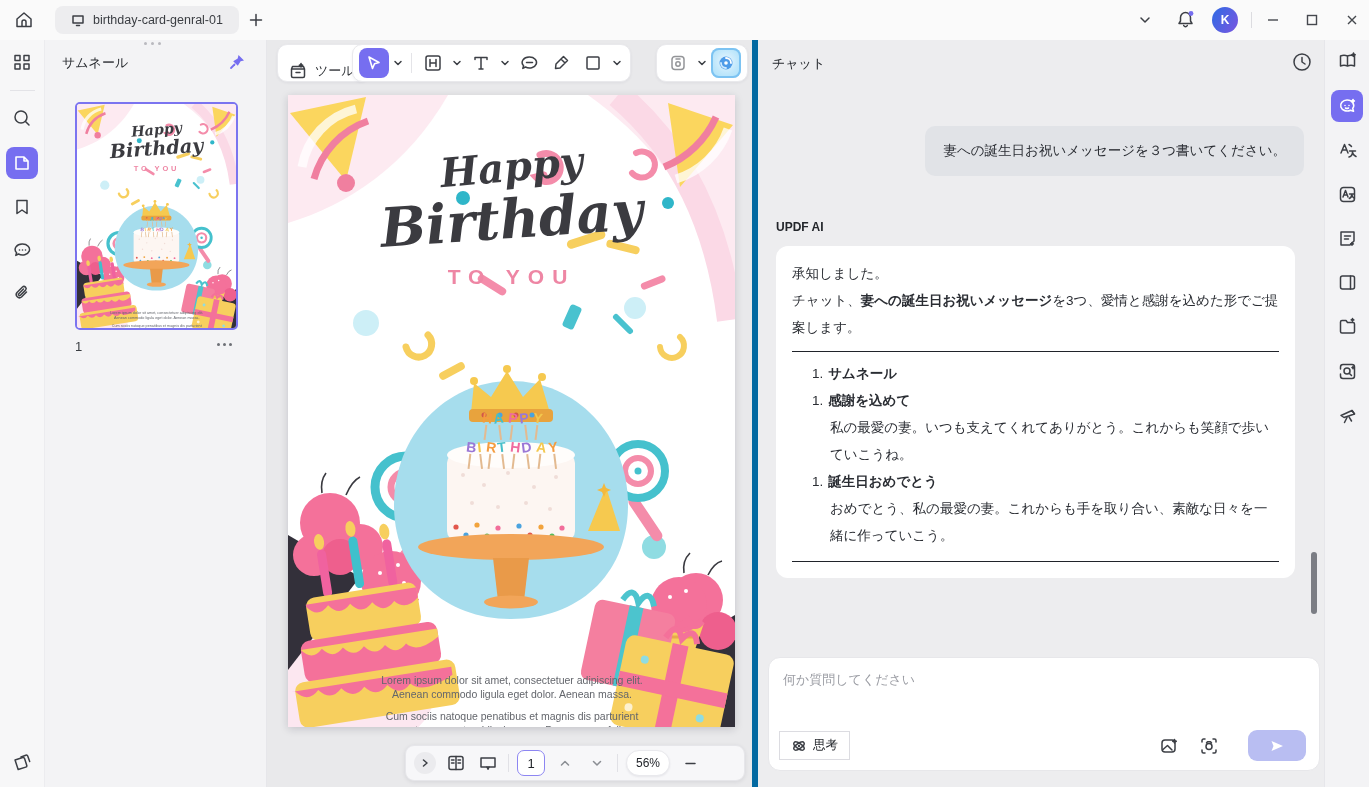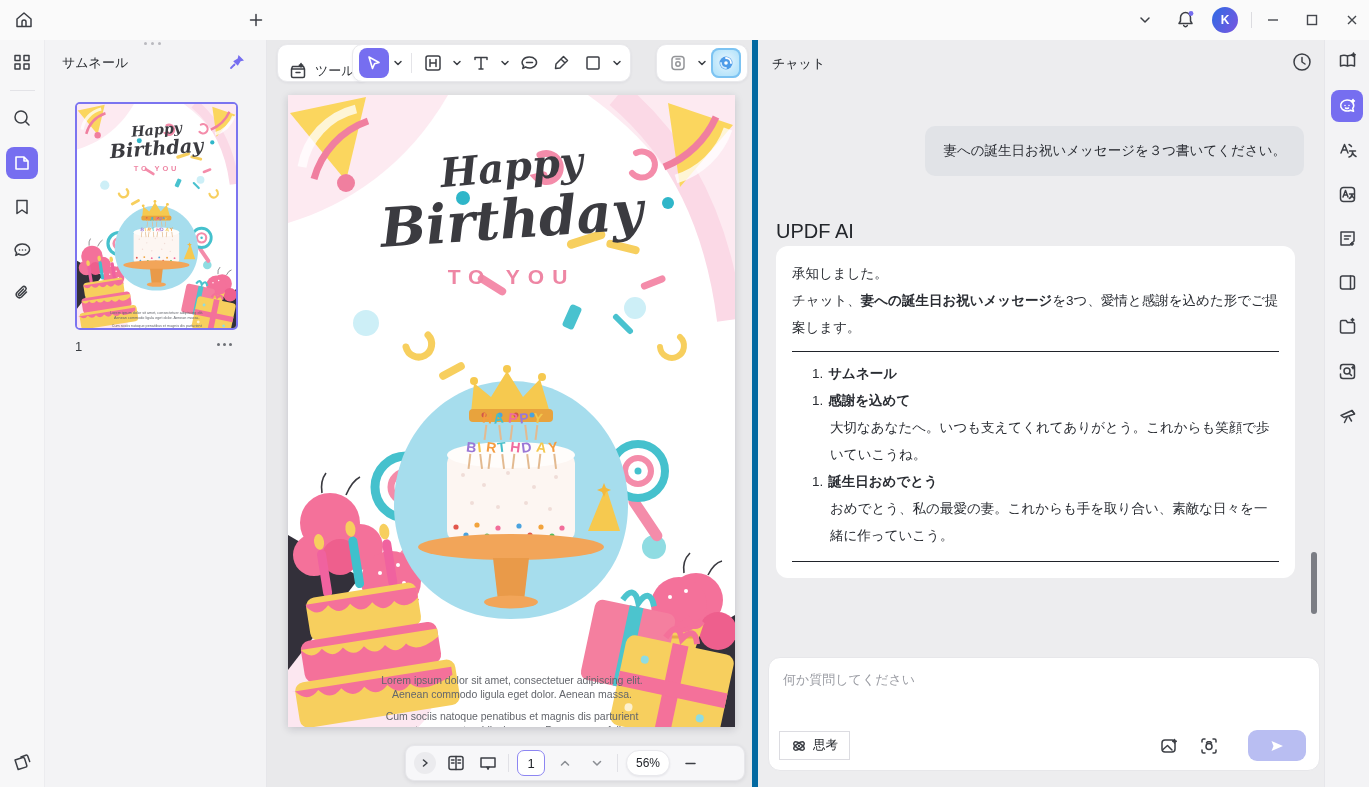--- a/index.html
+++ b/index.html
@@ -85,21 +85,21 @@
   #bb-zoom { min-width:44px; height:26px; background:#fff; border:1px solid #e9e9ed; border-radius:13px;
     box-shadow:0 1px 2px rgba(40,40,60,.08); display:flex; align-items:center; justify-content:center;
     font-size:12px; color:#23262b; cursor:pointer; padding:0 8px; }
 
   
   #chat { position:absolute; left:752px; top:40px; width:572px; height:747px; background:#ededef; border-left:6px solid #0369a1; }
   #chat-title { position:absolute; left:14px; top:15px; font-size:13px; color:#23262b; }
   #chat-history { position:absolute; left:531px; top:9px; width:26px; height:26px; }
   #user-bubble { position:absolute; right:20px; top:86px; max-width:392px; background:#e1e3e7;
     border-radius:10px; padding:15px 18px; font-size:13.5px; color:#2a2d33; line-height:20px; }
-  #ai-name { position:absolute; left:18px; top:180px; font-size:20px; font-weight:normal; color:#23262b; }
+  #ai-name { position:absolute; left:18px; top:180px; font-size:12px; font-weight:bold; color:#23262b; }
   #ai-card { position:absolute; left:18px; top:206px; width:519px; background:#fff; border-radius:12px;
     padding:14px 16px 12px; font-size:13.5px; line-height:27px; color:#2a2d33; }
   #ai-card .hr { border-top:1.6px solid #20232a; margin:10px 0 8px; }
   #ai-card .hr.last { margin:12px 0 4px; }
   .ai-li { margin-left:20px; }
   .ai-li .l1 { display:flex; gap:5px; }
   .ai-li .l1 b { font-weight:bold; }
   .ai-li .body { margin-left:18px; }
   #chat-scrollbar { position:absolute; left:553px; top:512px; width:6px; height:62px; background:#7b7d84; border-radius:3px; cursor:grab; }
   #input-card { position:absolute; left:10px; top:617px; width:552px; height:114px; background:#fff;
@@ -114,20 +114,26 @@
     border-radius:9px; display:flex; align-items:center; justify-content:center; cursor:pointer; }
 </style>
 </head>
 <body>
 
 <div id="titlebar">
   <div class="tb-btn" style="left:8px;top:4px;width:32px;height:32px;">
     <svg width="20" height="20" viewBox="0 0 20 20">
         <path class="oicon" d="M3 9 L10 3 L17 9 V16.5 H3 Z M8 16.5 V12 a2 2 0 0 1 4 0 V16.5"></path>
       </svg>
+  </div>
+  <div id="doc-tab">
+    <svg width="14" height="14" viewBox="0 0 14 14">
+      <path class="oicon" d="M2 3 h10 v7 h-10 z M5.5 12.5 h3"></path>
+      </svg>
+    <span>birthday-card-genral-01</span>
   </div>
   <div class="tb-btn" style="left:244px;top:8px;width:24px;height:24px;">
     <svg width="14" height="14" viewBox="0 0 14 14">
         <path class="oicon" d="M7 1.5 V12.5 M1.5 7 H12.5"></path>
       </svg>
   </div>
   <div class="tb-btn" style="left:1133px;top:8px;width:24px;height:24px;">
     <svg width="14" height="14" viewBox="0 0 14 14">
         <path class="oicon" d="M3 5 L7 9 L11 5"></path>
       </svg>
@@ -815,21 +821,21 @@
       <div class="l1">
           <span>1.</span>
           <b>サムネール</b>
         </div>
     </div>
     <div class="ai-li">
       <div class="l1">
           <span>1.</span>
           <b>感謝を込めて</b>
         </div>
-      <div class="body">大切なあなたへ。いつも支えてくれてありがとう。これからも笑顔で歩いていこうね。</div>
+      <div class="body">私の最愛の妻。いつも支えてくれてありがとう。これからも笑顔で歩いていこうね。</div>
     </div>
     <div class="ai-li">
       <div class="l1">
           <span>1.</span>
           <b>誕生日おめでとう</b>
         </div>
       <div class="body">おめでとう、私の最愛の妻。これからも手を取り合い、素敵な日々を一緒に作っていこう。</div>
     </div>
     <div class="hr last"></div>
   </div>

